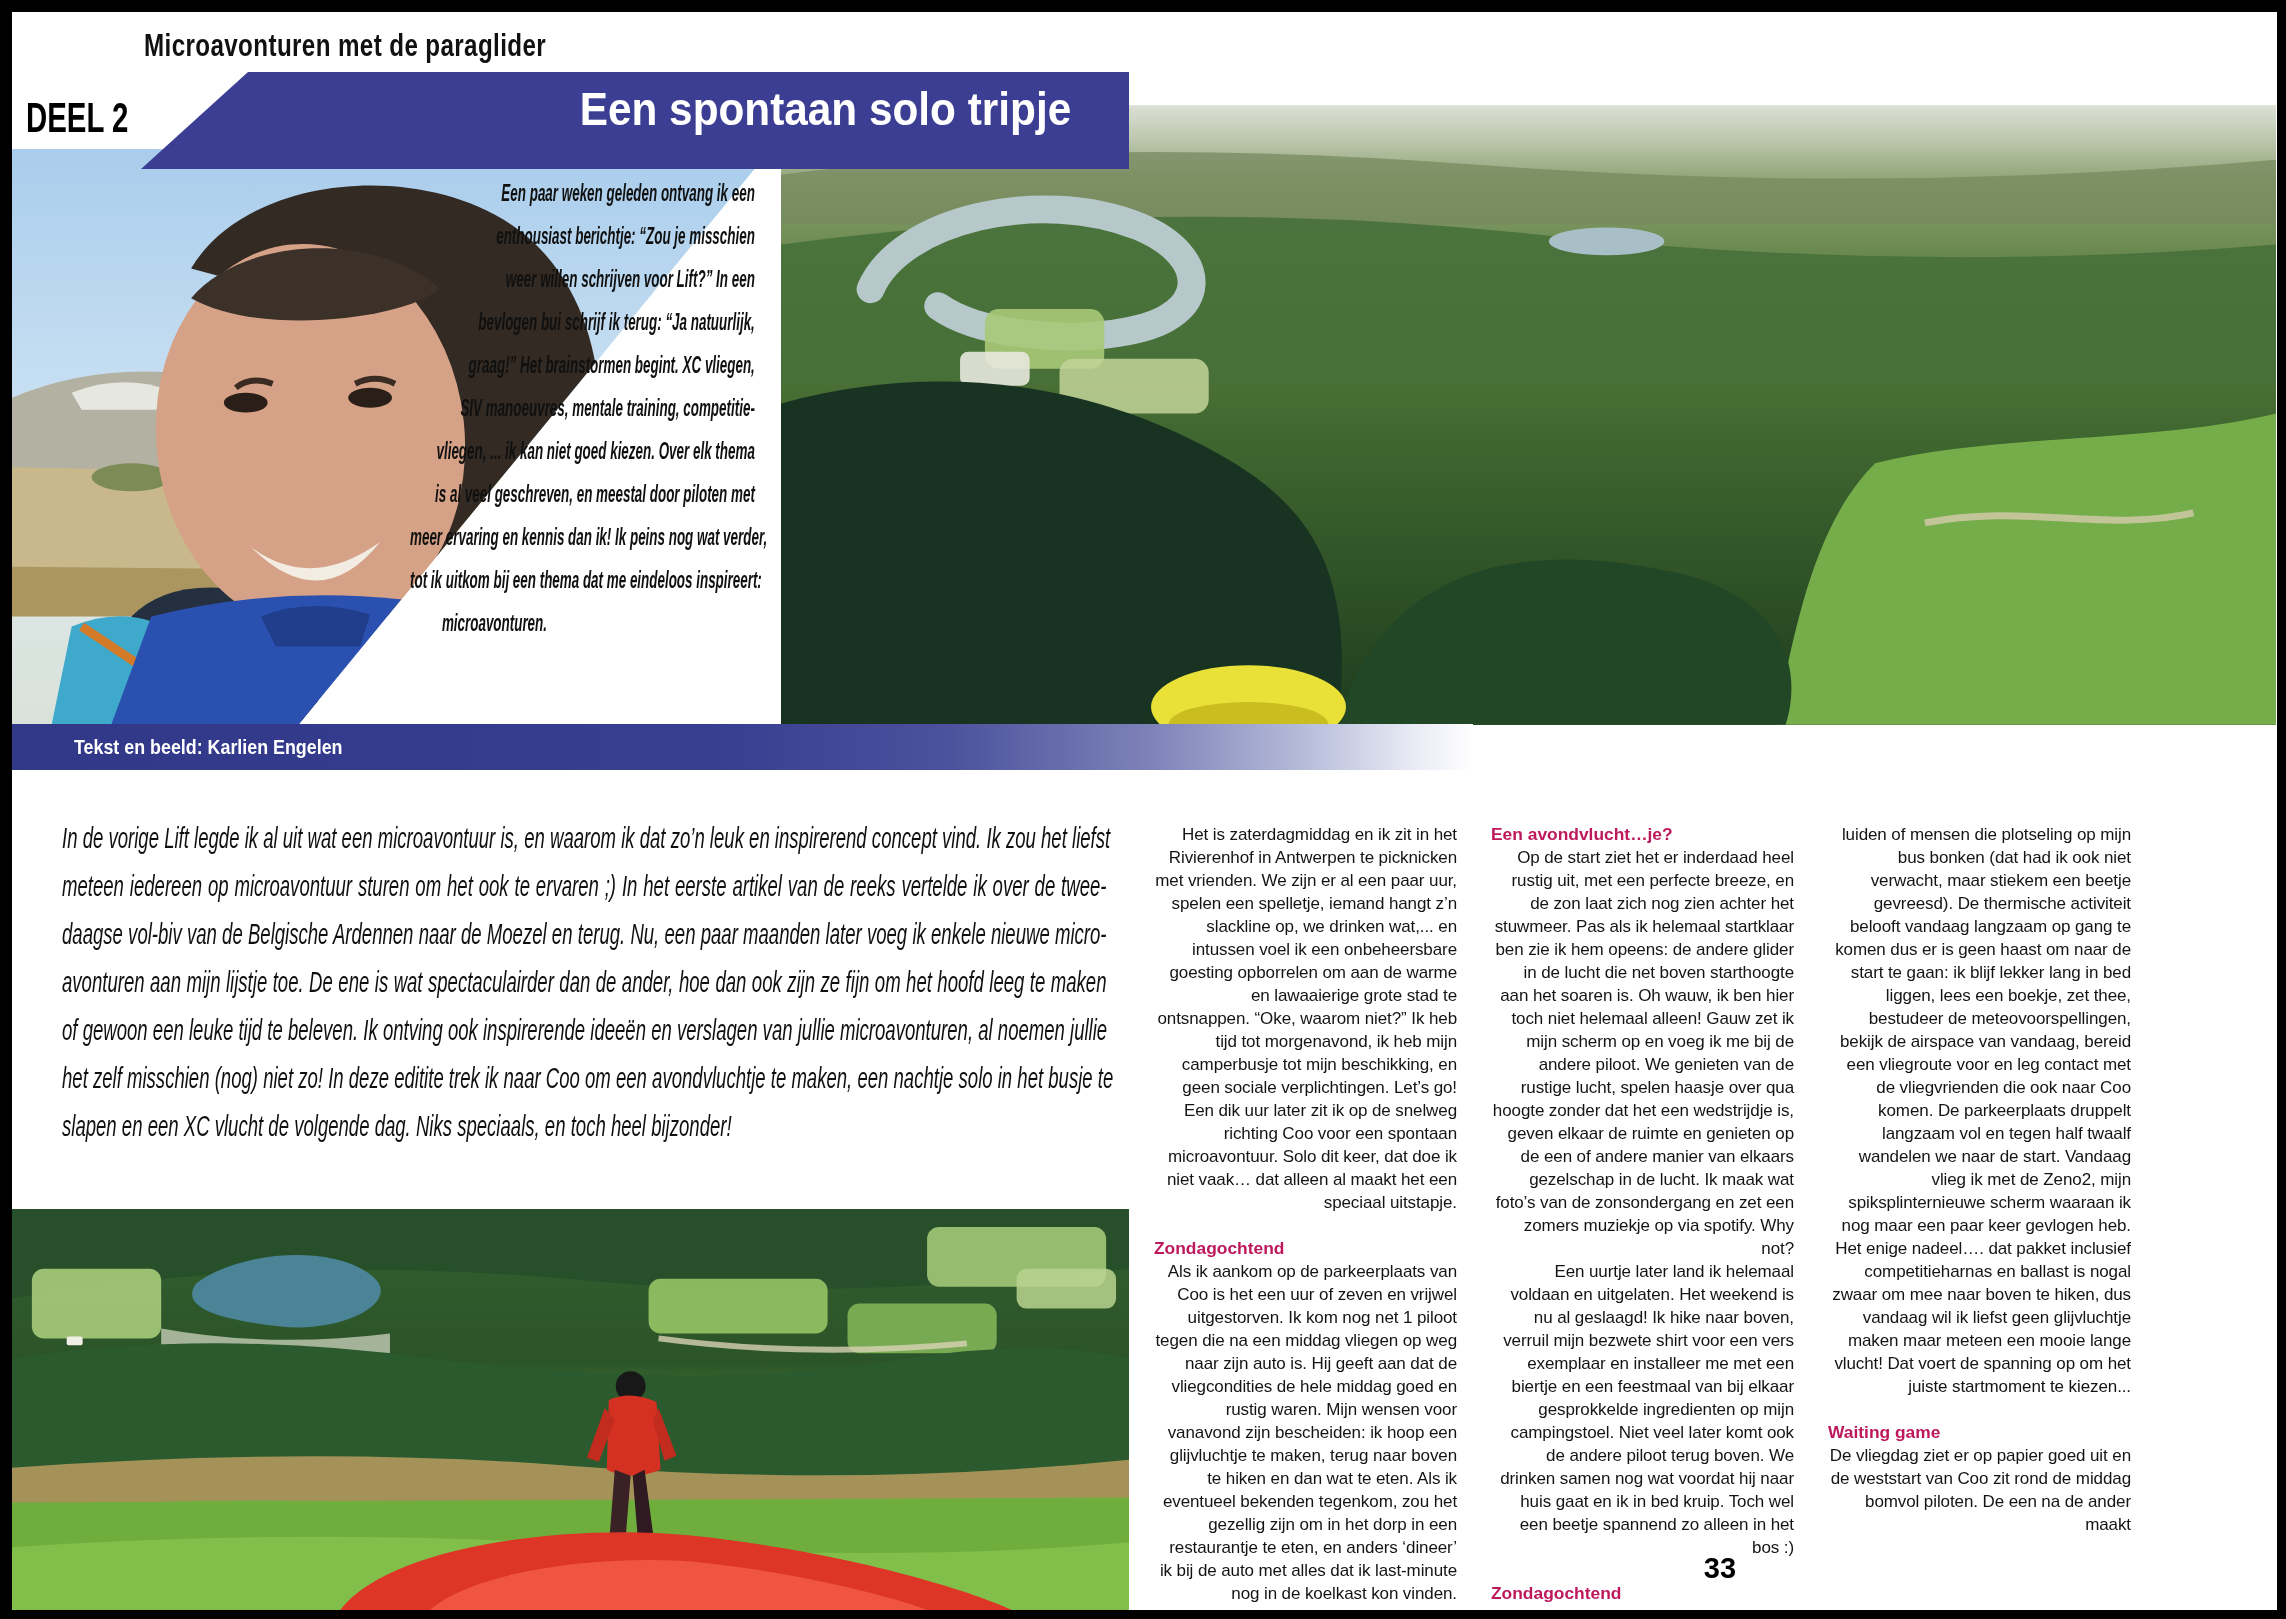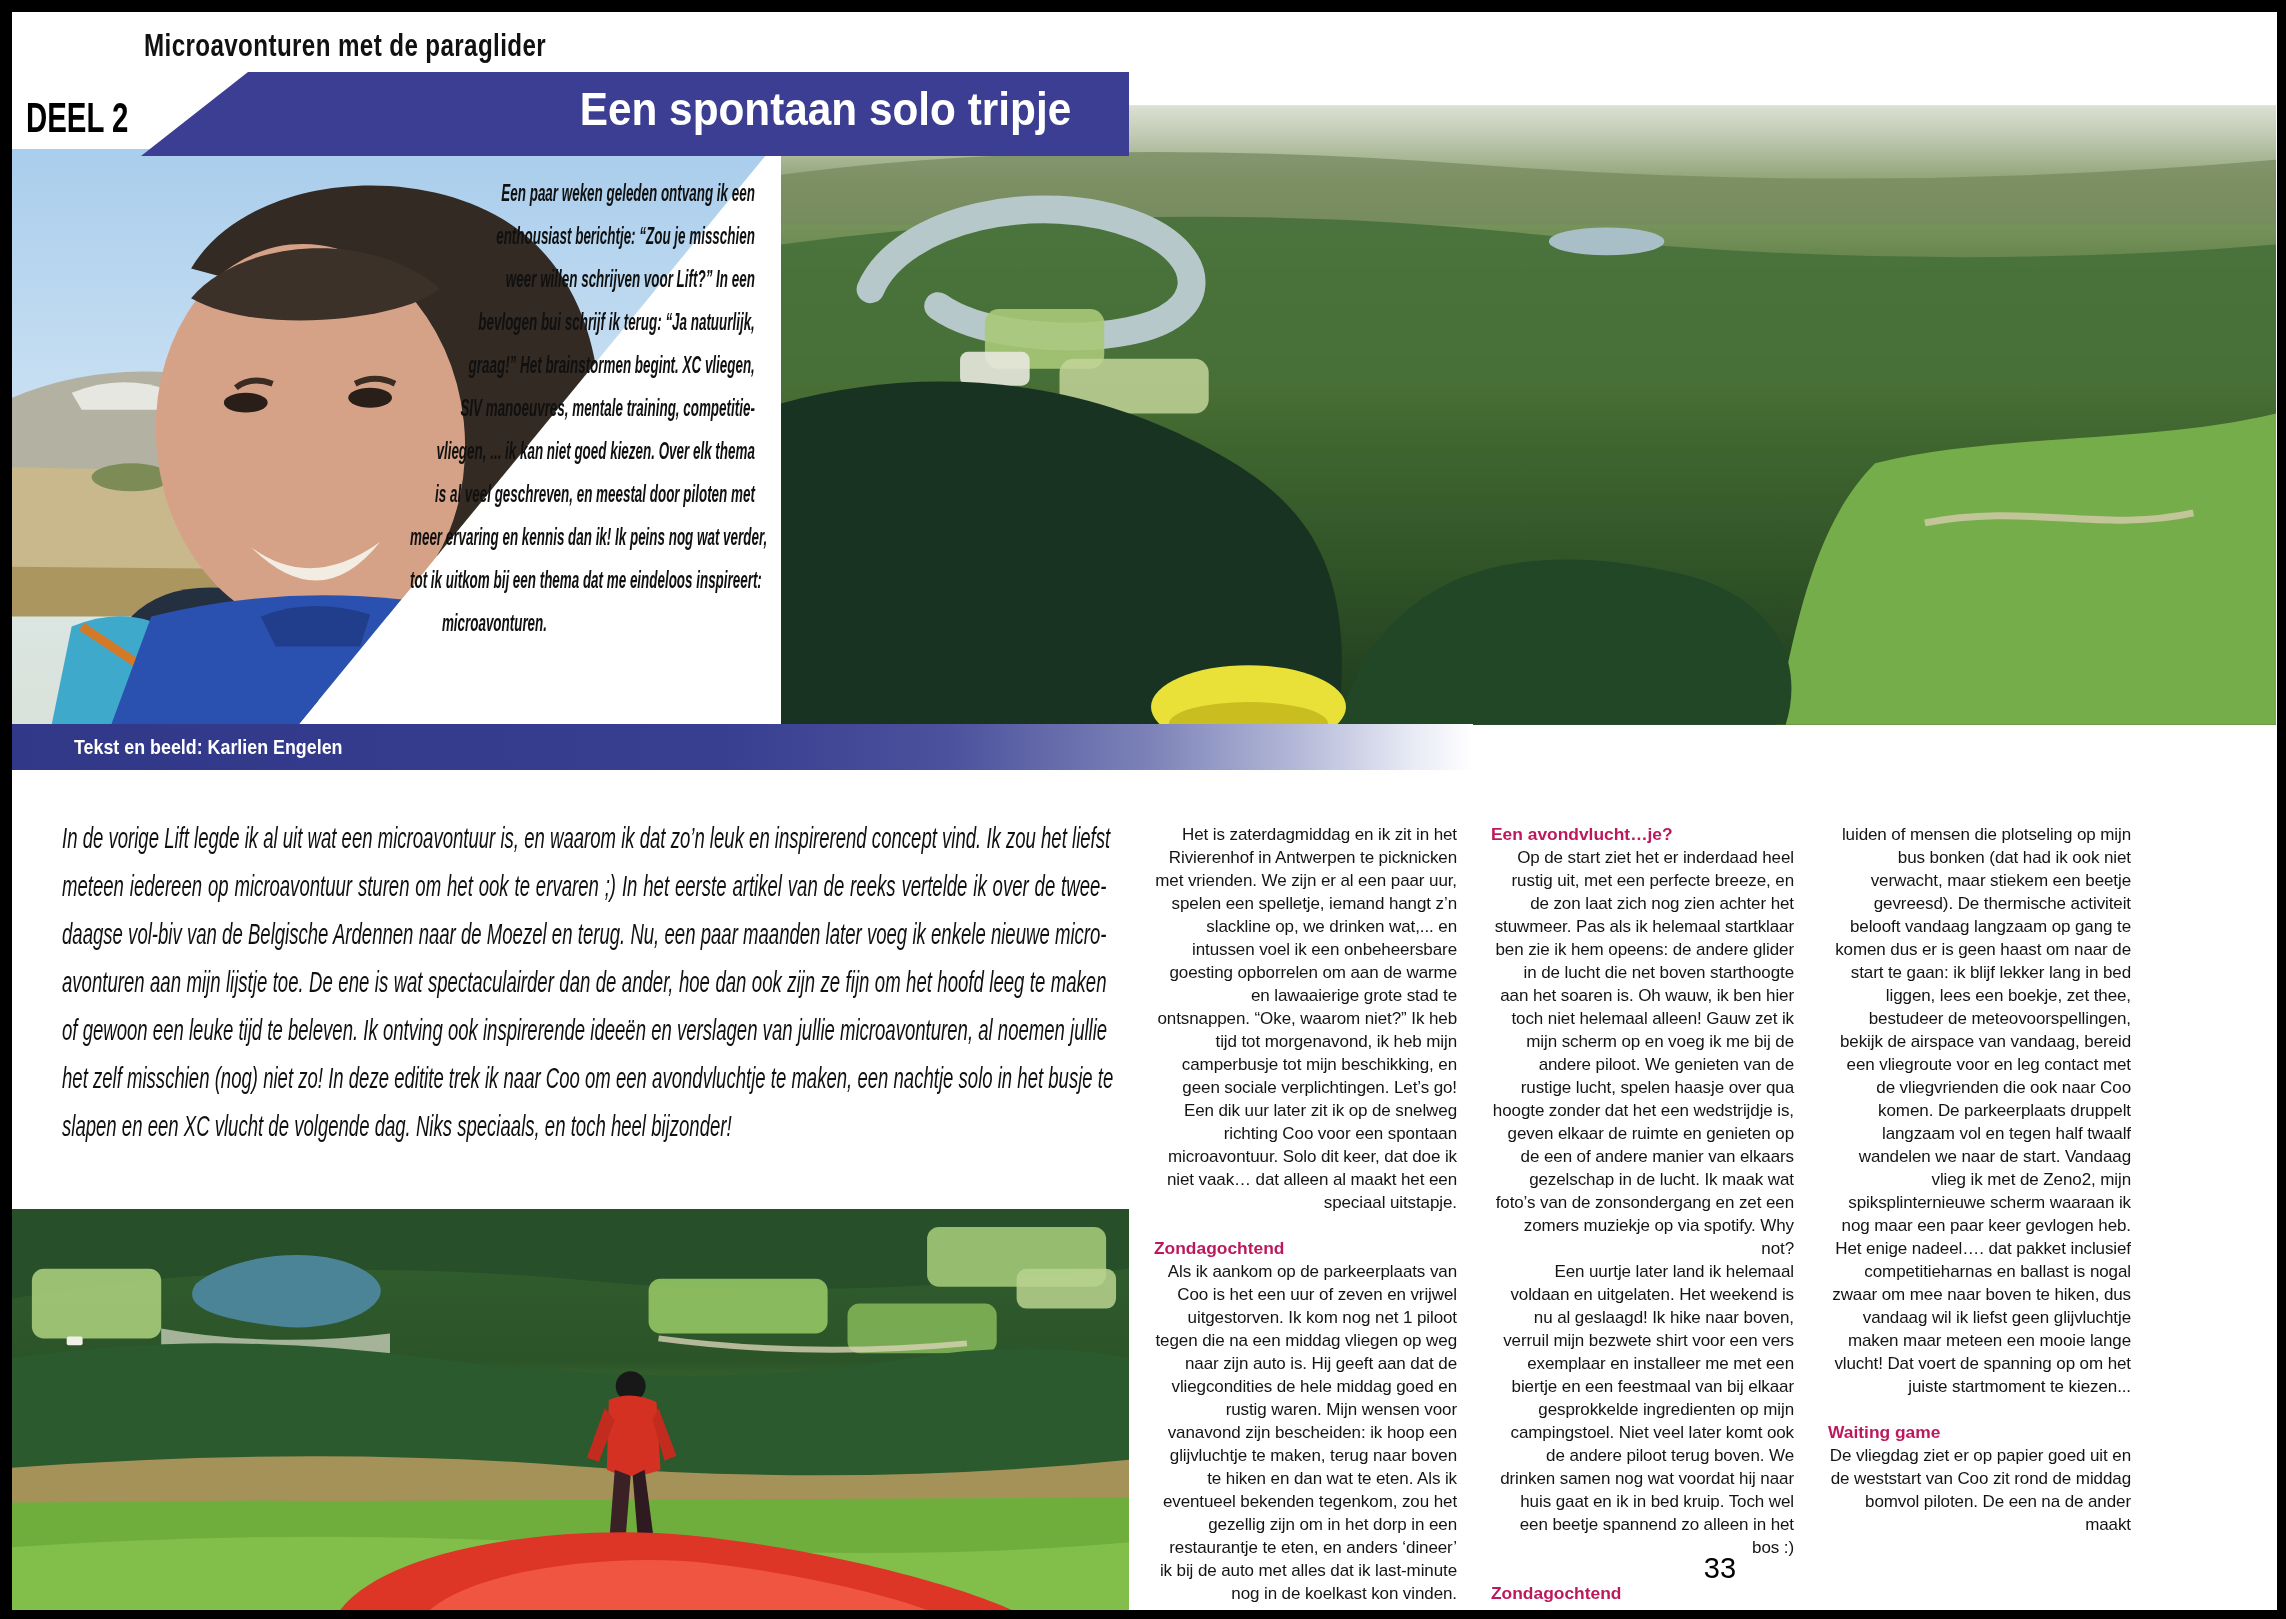--- a/index.html
+++ b/index.html
@@ -4,21 +4,21 @@
 <style>
   html,body{margin:0;padding:0;background:#000;}
   body{font-family:"Liberation Sans", sans-serif;}
   .frame{position:relative;width:2287px;height:1620px;background:#000;overflow:hidden;padding-left:19px;}
   .page{position:absolute;left:12px;top:12px;width:2265px;height:1598px;background:#fff;overflow:hidden;}
 
   .kicker{position:absolute;left:132px;top:16px;font-size:31px;font-weight:600;color:#111;
           transform:scaleX(0.78);transform-origin:left top;white-space:nowrap;letter-spacing:0.5px;}
   .deel{position:absolute;left:14px;top:82px;font-size:42px;font-weight:700;color:#000;
         transform:scaleX(0.70);transform-origin:left top;white-space:nowrap;}
-  .banner{position:absolute;left:129px;top:60px;width:988px;height:84px;z-index:5;
+  .banner{position:absolute;left:129px;top:60px;width:988px;height:97px;z-index:5;
           clip-path:polygon(107px 0,100% 0,100% 100%,0 100%);text-align:center;}
   .banner-title{position:absolute;right:58px;top:0;line-height:74px;color:#fff;font-size:46px;font-weight:700;
                 white-space:nowrap;transform:scaleX(0.92);transform-origin:right top;}
 
   .photo{position:absolute;overflow:hidden;}
   .photo-selfie{left:0;top:137px;width:766px;height:575px;
                 clip-path:polygon(0 0,759px 0,287px 100%,0 100%);}
   .photo-aerial{left:769px;top:93px;width:1495px;height:620px;}
   .photo-launch{left:0;top:1197px;width:1117px;height:401px;}
   .photo svg{display:block;}
@@ -40,21 +40,21 @@
               white-space:nowrap;text-align:justify;text-align-last:justify;}
   .intro-line.last{text-align-last:left;}
 
   .columns{position:absolute;left:1142px;top:811px;width:1005px;display:flex;gap:34px;}
   .col{width:303px;flex:0 0 303px;}
   .col-p{font-size:17px;line-height:23px;color:#141414;letter-spacing:-0.1px;text-align:right;margin:0;}
   .col-h{font-size:17.4px;line-height:23px;font-weight:700;color:#be185d;margin:23px 0 0 0;}
   .col > .col-h:first-child{margin-top:0;}
 
   .pagenum{position:absolute;left:1678px;top:1540px;width:60px;text-align:center;
-           font-size:29px;font-weight:400;color:#000;}
+           font-size:29px;font-weight:700;color:#000;}
 </style>
 </head>
 <body>
 
 <div class="frame">
   <div class="page">
 
     <div class="kicker">Microavonturen met de paraglider</div>
     <div class="deel">DEEL 2</div>
 

